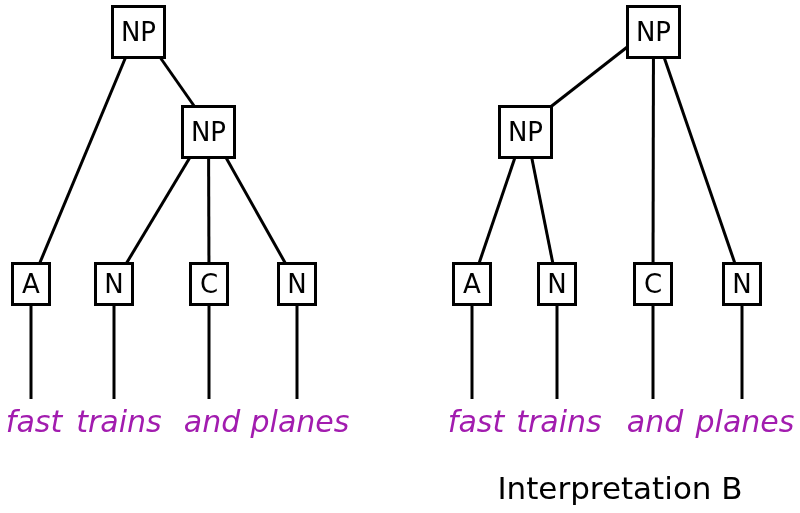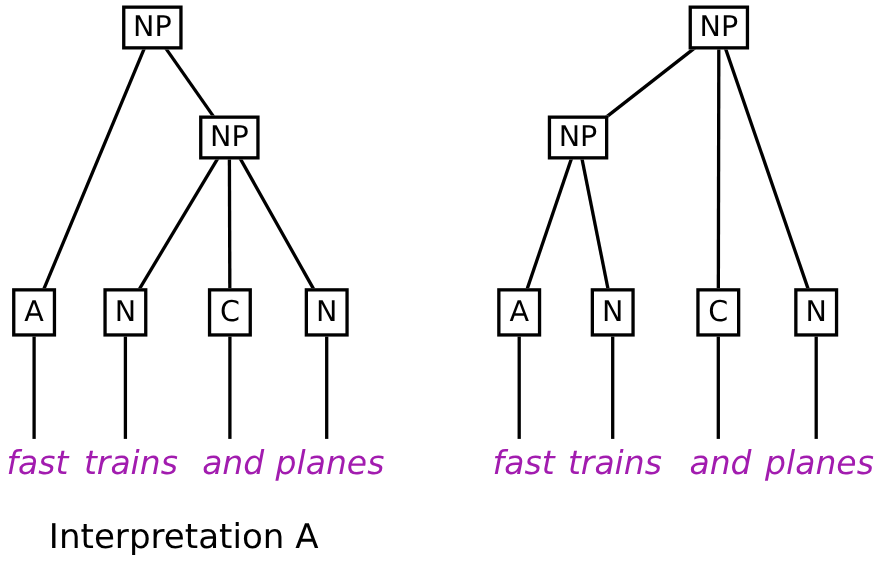--- a/index.html
+++ b/index.html
@@ -29,21 +29,21 @@
     border: 3px solid #000000;
     background: #ffffff;
     color: #000000;
     display: flex;
     align-items: center;
     justify-content: center;
     font-size: 26px;
     line-height: 1;
     z-index: 2;
   }
-  .np { width: 55px; height: 40px; }
+  .np { width: 55px; height: 54px; }
   .leaf { width: 40px; height: 44px; }
   .word {
     position: absolute;
     top: 404px;
     transform: translateX(-50%);
     font-style: italic;
     font-size: 30px;
     color: #a21caf;
     white-space: nowrap;
     z-index: 2;
@@ -89,27 +89,27 @@
   <div class="node leaf" style="left:11px; top:262px;">A</div>
   <div class="node leaf" style="left:94px; top:262px;">N</div>
   <div class="node leaf" style="left:189px; top:262px;">C</div>
   <div class="node leaf" style="left:277px; top:262px;">N</div>
 
   <div class="word" style="left:34px;">fast</div>
   <div class="word" style="left:119px;">trains</div>
   <div class="word" style="left:212px;">and</div>
   <div class="word" style="left:300px;">planes</div>
 
-  <div class="caption" style="left:167px;">Interpretation A</div>
 
   <div class="node np" style="left:626px; top:5px;">NP</div>
   <div class="node np" style="left:498px; top:105px;">NP</div>
   <div class="node leaf" style="left:452px; top:262px;">A</div>
   <div class="node leaf" style="left:537px; top:262px;">N</div>
   <div class="node leaf" style="left:633px; top:262px;">C</div>
   <div class="node leaf" style="left:722px; top:262px;">N</div>
 
   <div class="word" style="left:476px;">fast</div>
   <div class="word" style="left:559px;">trains</div>
   <div class="word" style="left:655px;">and</div>
   <div class="word" style="left:745px;">planes</div>
 
+  <div class="caption" style="left:620px;">Interpretation B</div>
 </div>
 
 </body></html>

